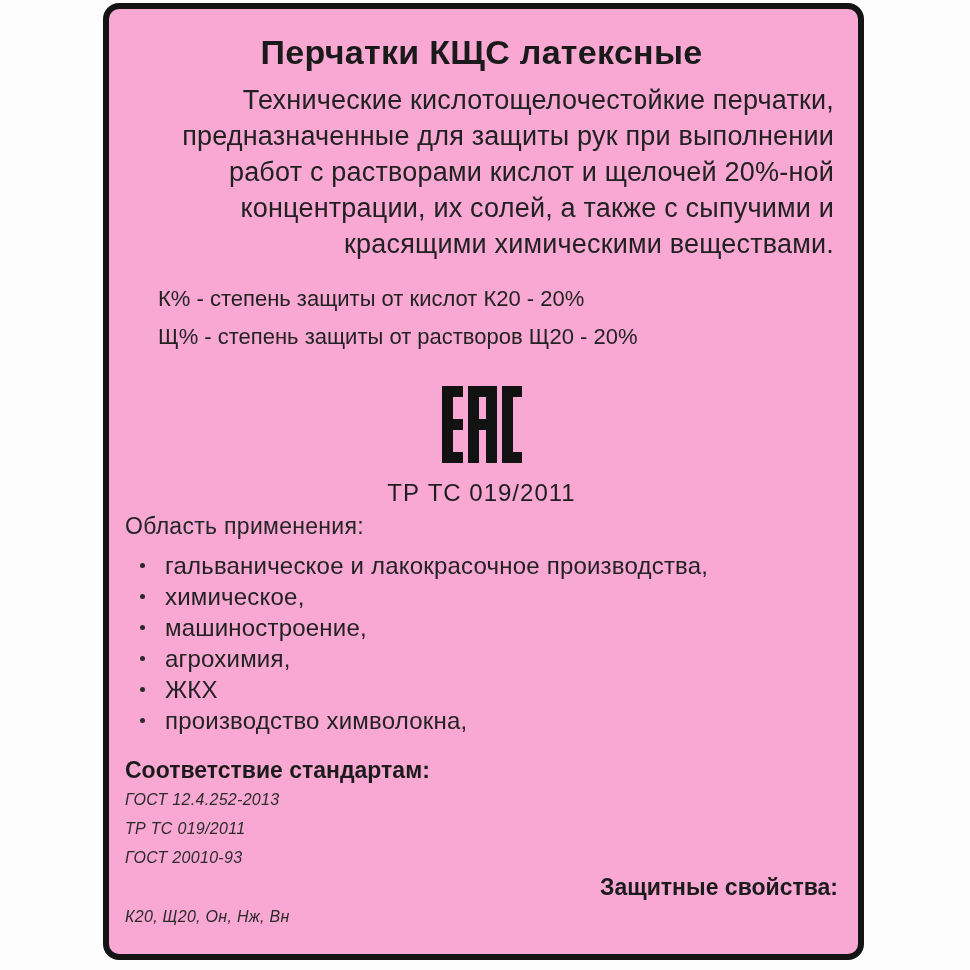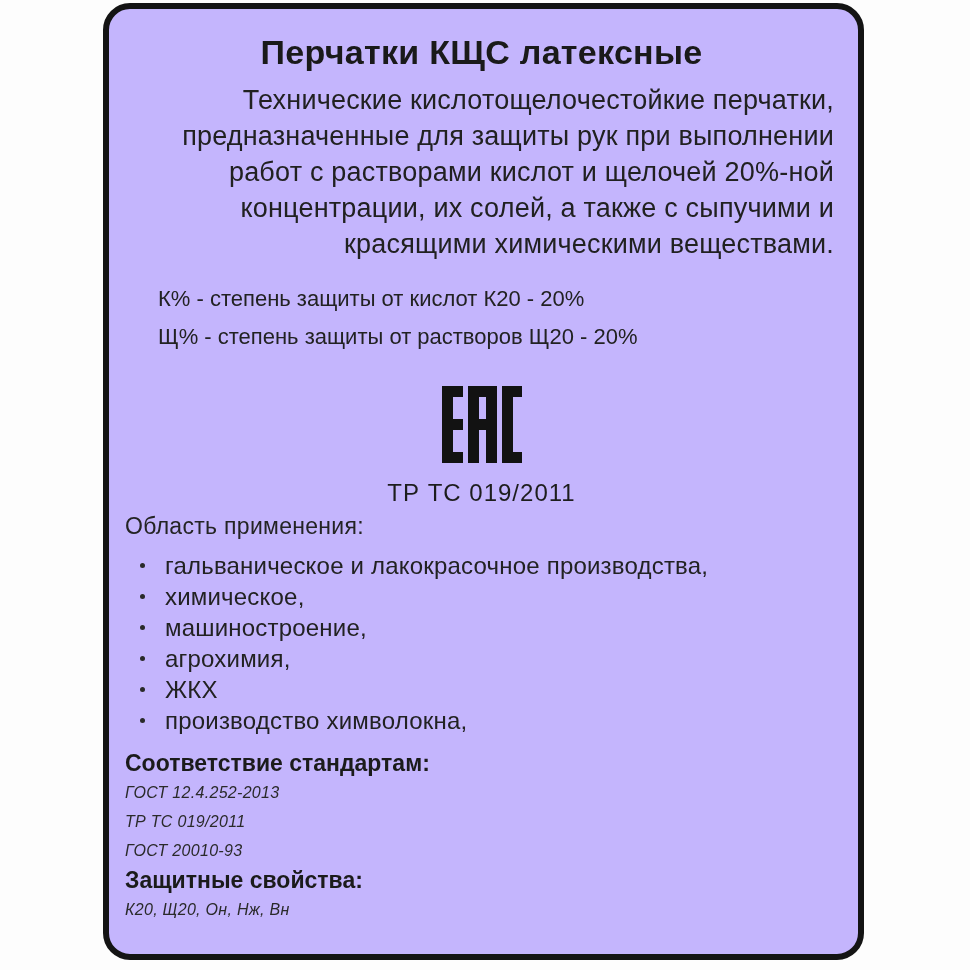--- a/index.html
+++ b/index.html
@@ -14,23 +14,23 @@
   }
   .stage { position: relative; width: 970px; height: 970px; }
 
   .card {
     position: absolute;
     left: 103px;
     top: 3px;
     width: 761px;
     height: 957px;
     box-sizing: border-box;
-    background: #c4b5fd;
+    background: #f9a8d4;
     border: 6px solid #141414;
-    border-radius: 27px;
+    border-radius: 16px;
   }
   .inner { padding: 24px 20px 0 16px; }
 
   .title {
     text-align: center;
     font-size: 34px;
     font-weight: bold;
     color: #1a1a1a;
     letter-spacing: 0.3px;
     margin: 0;
@@ -85,35 +85,35 @@
   .dot {
     position: absolute;
     left: 15px;
     top: 13px;
     width: 5px;
     height: 5px;
     border-radius: 50%;
     background: #2a2a2a;
   }
 
-  .standards { margin-top: 12px; }
+  .standards { margin-top: 19px; }
   .standards .line, .props-line {
     font-size: 16px;
     line-height: 29px;
     color: #2a2a2a;
     letter-spacing: 0.3px;
     font-style: italic;
   }
   .standards .heading, .props-heading {
     font-size: 23px;
     line-height: 30px;
     font-weight: bold;
     color: #1b1b1b;
   }
-  .props-heading { margin-top: 0; }
+  .props-heading { margin-top: 0; text-align: right; }
 </style>
 </head>
 <body>
 
 <div class="stage">
   <div class="card">
     <div class="inner">
 
       <h1 class="title">Перчатки КЩС латексные</h1>
 

